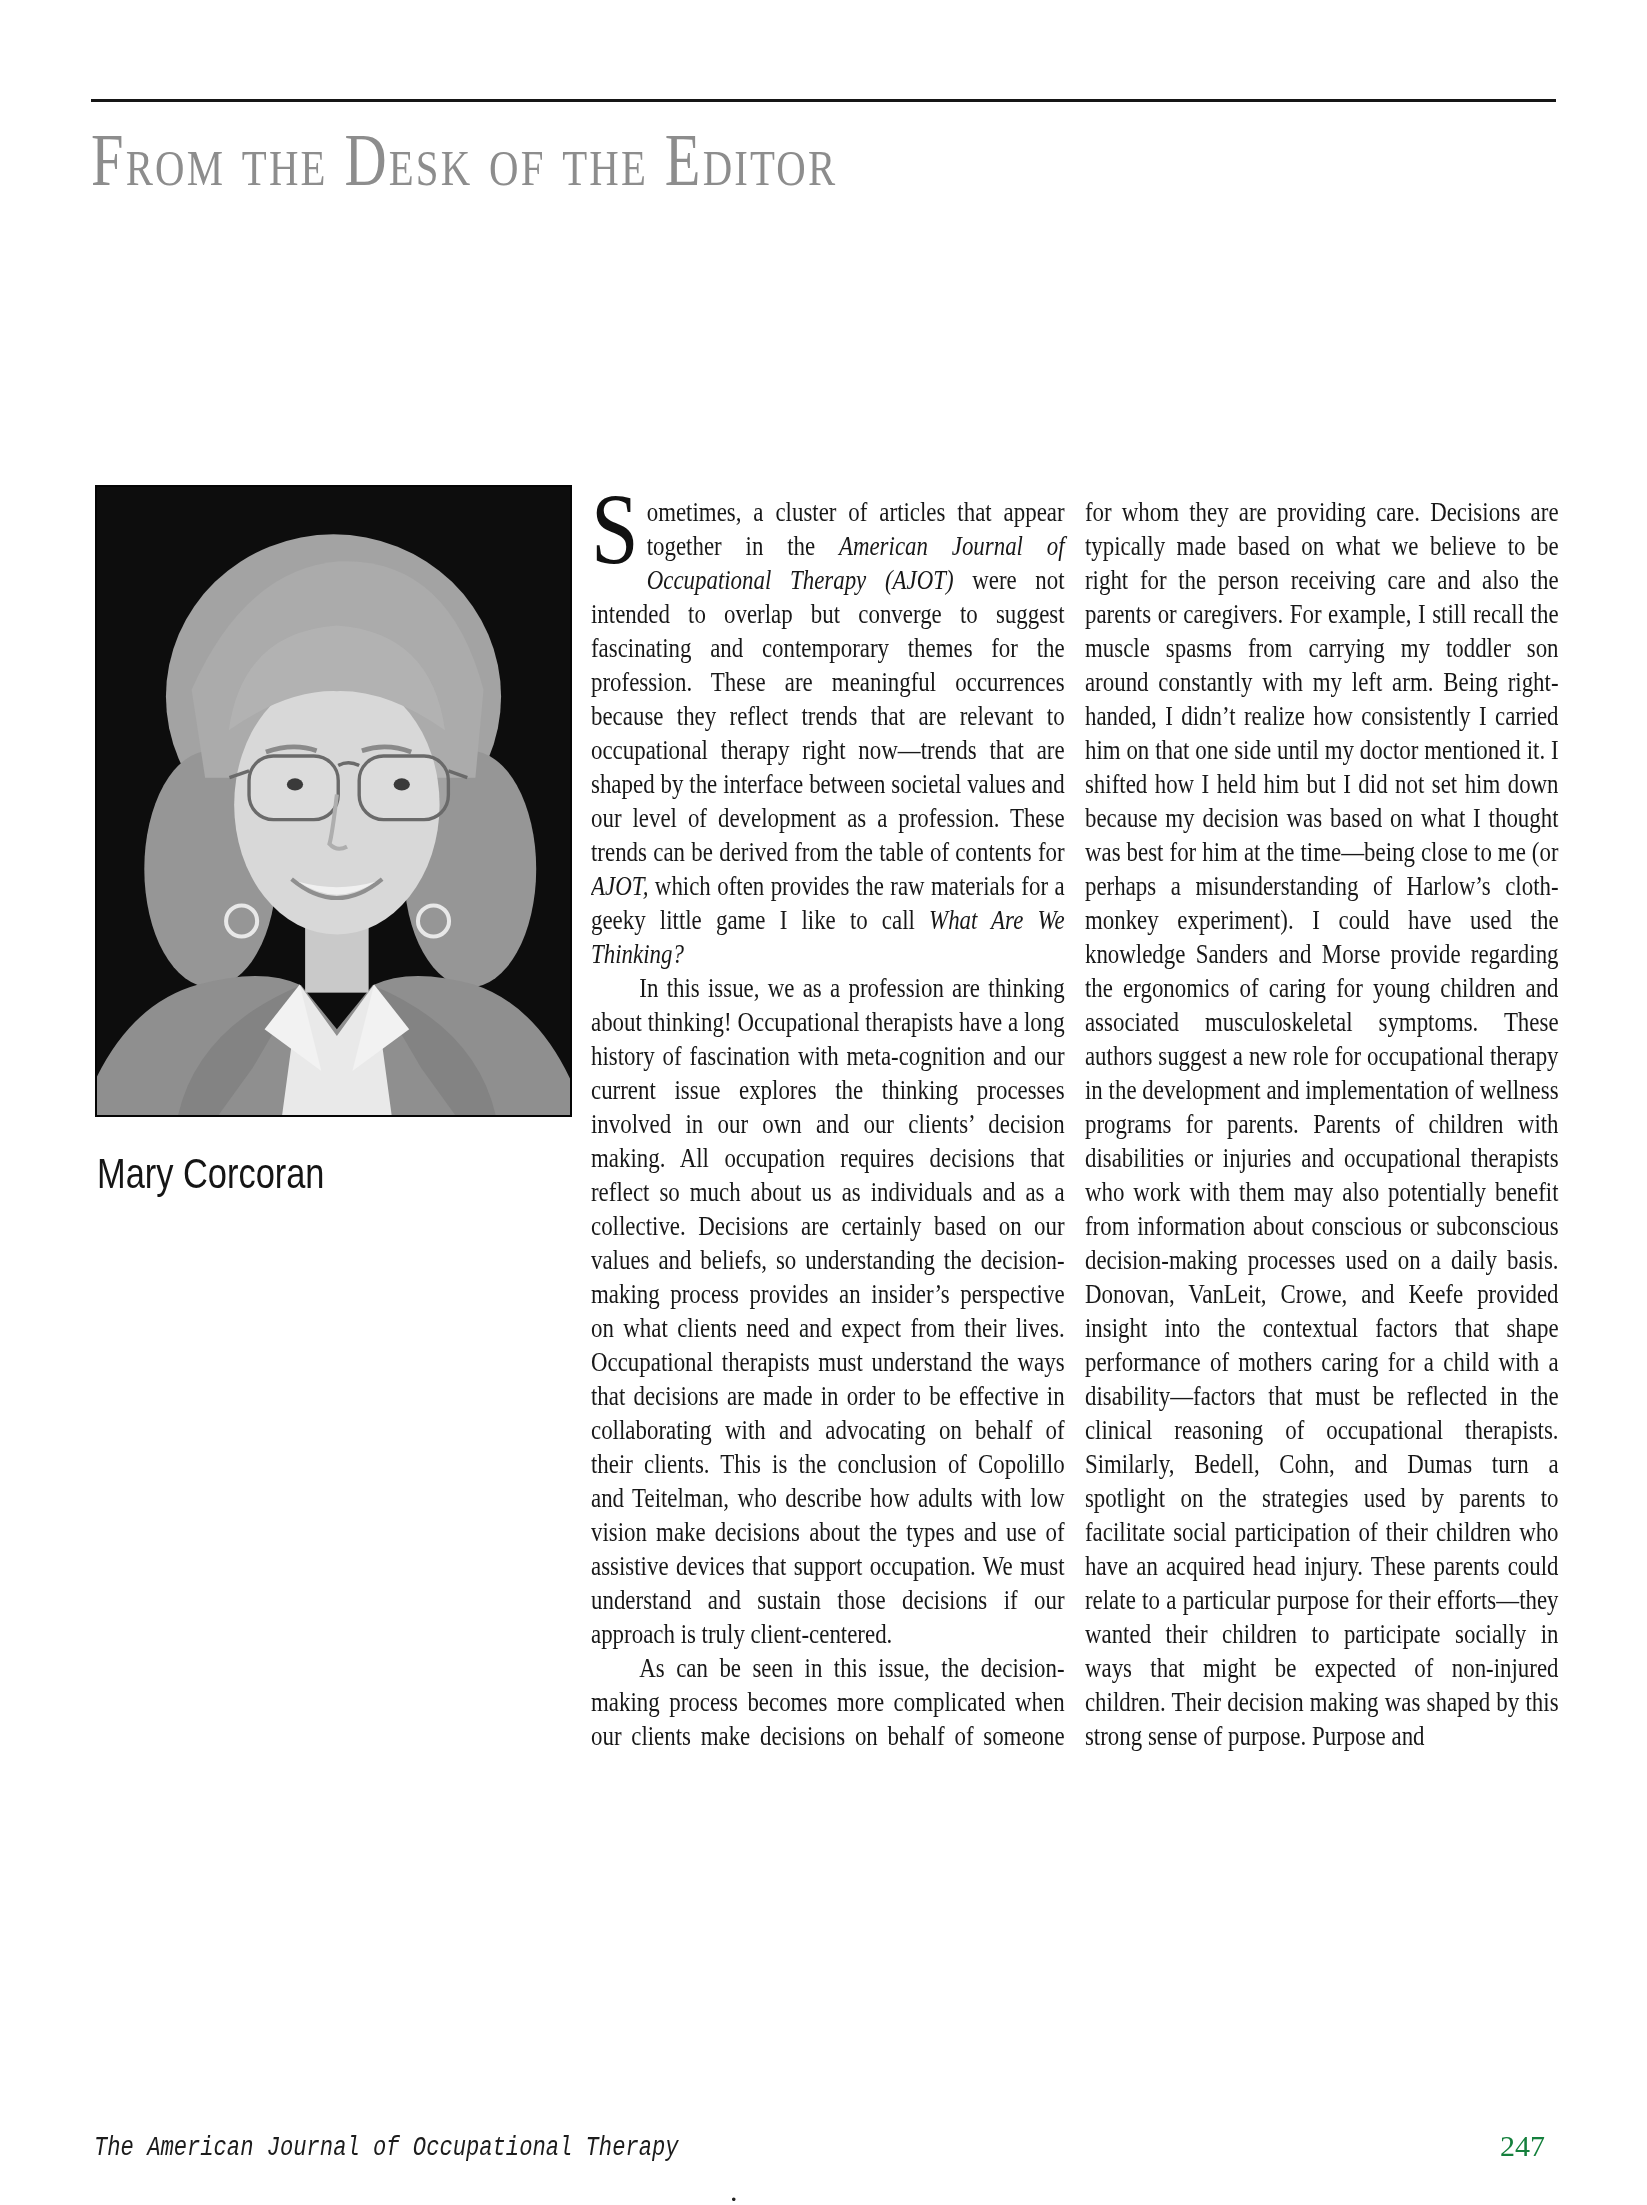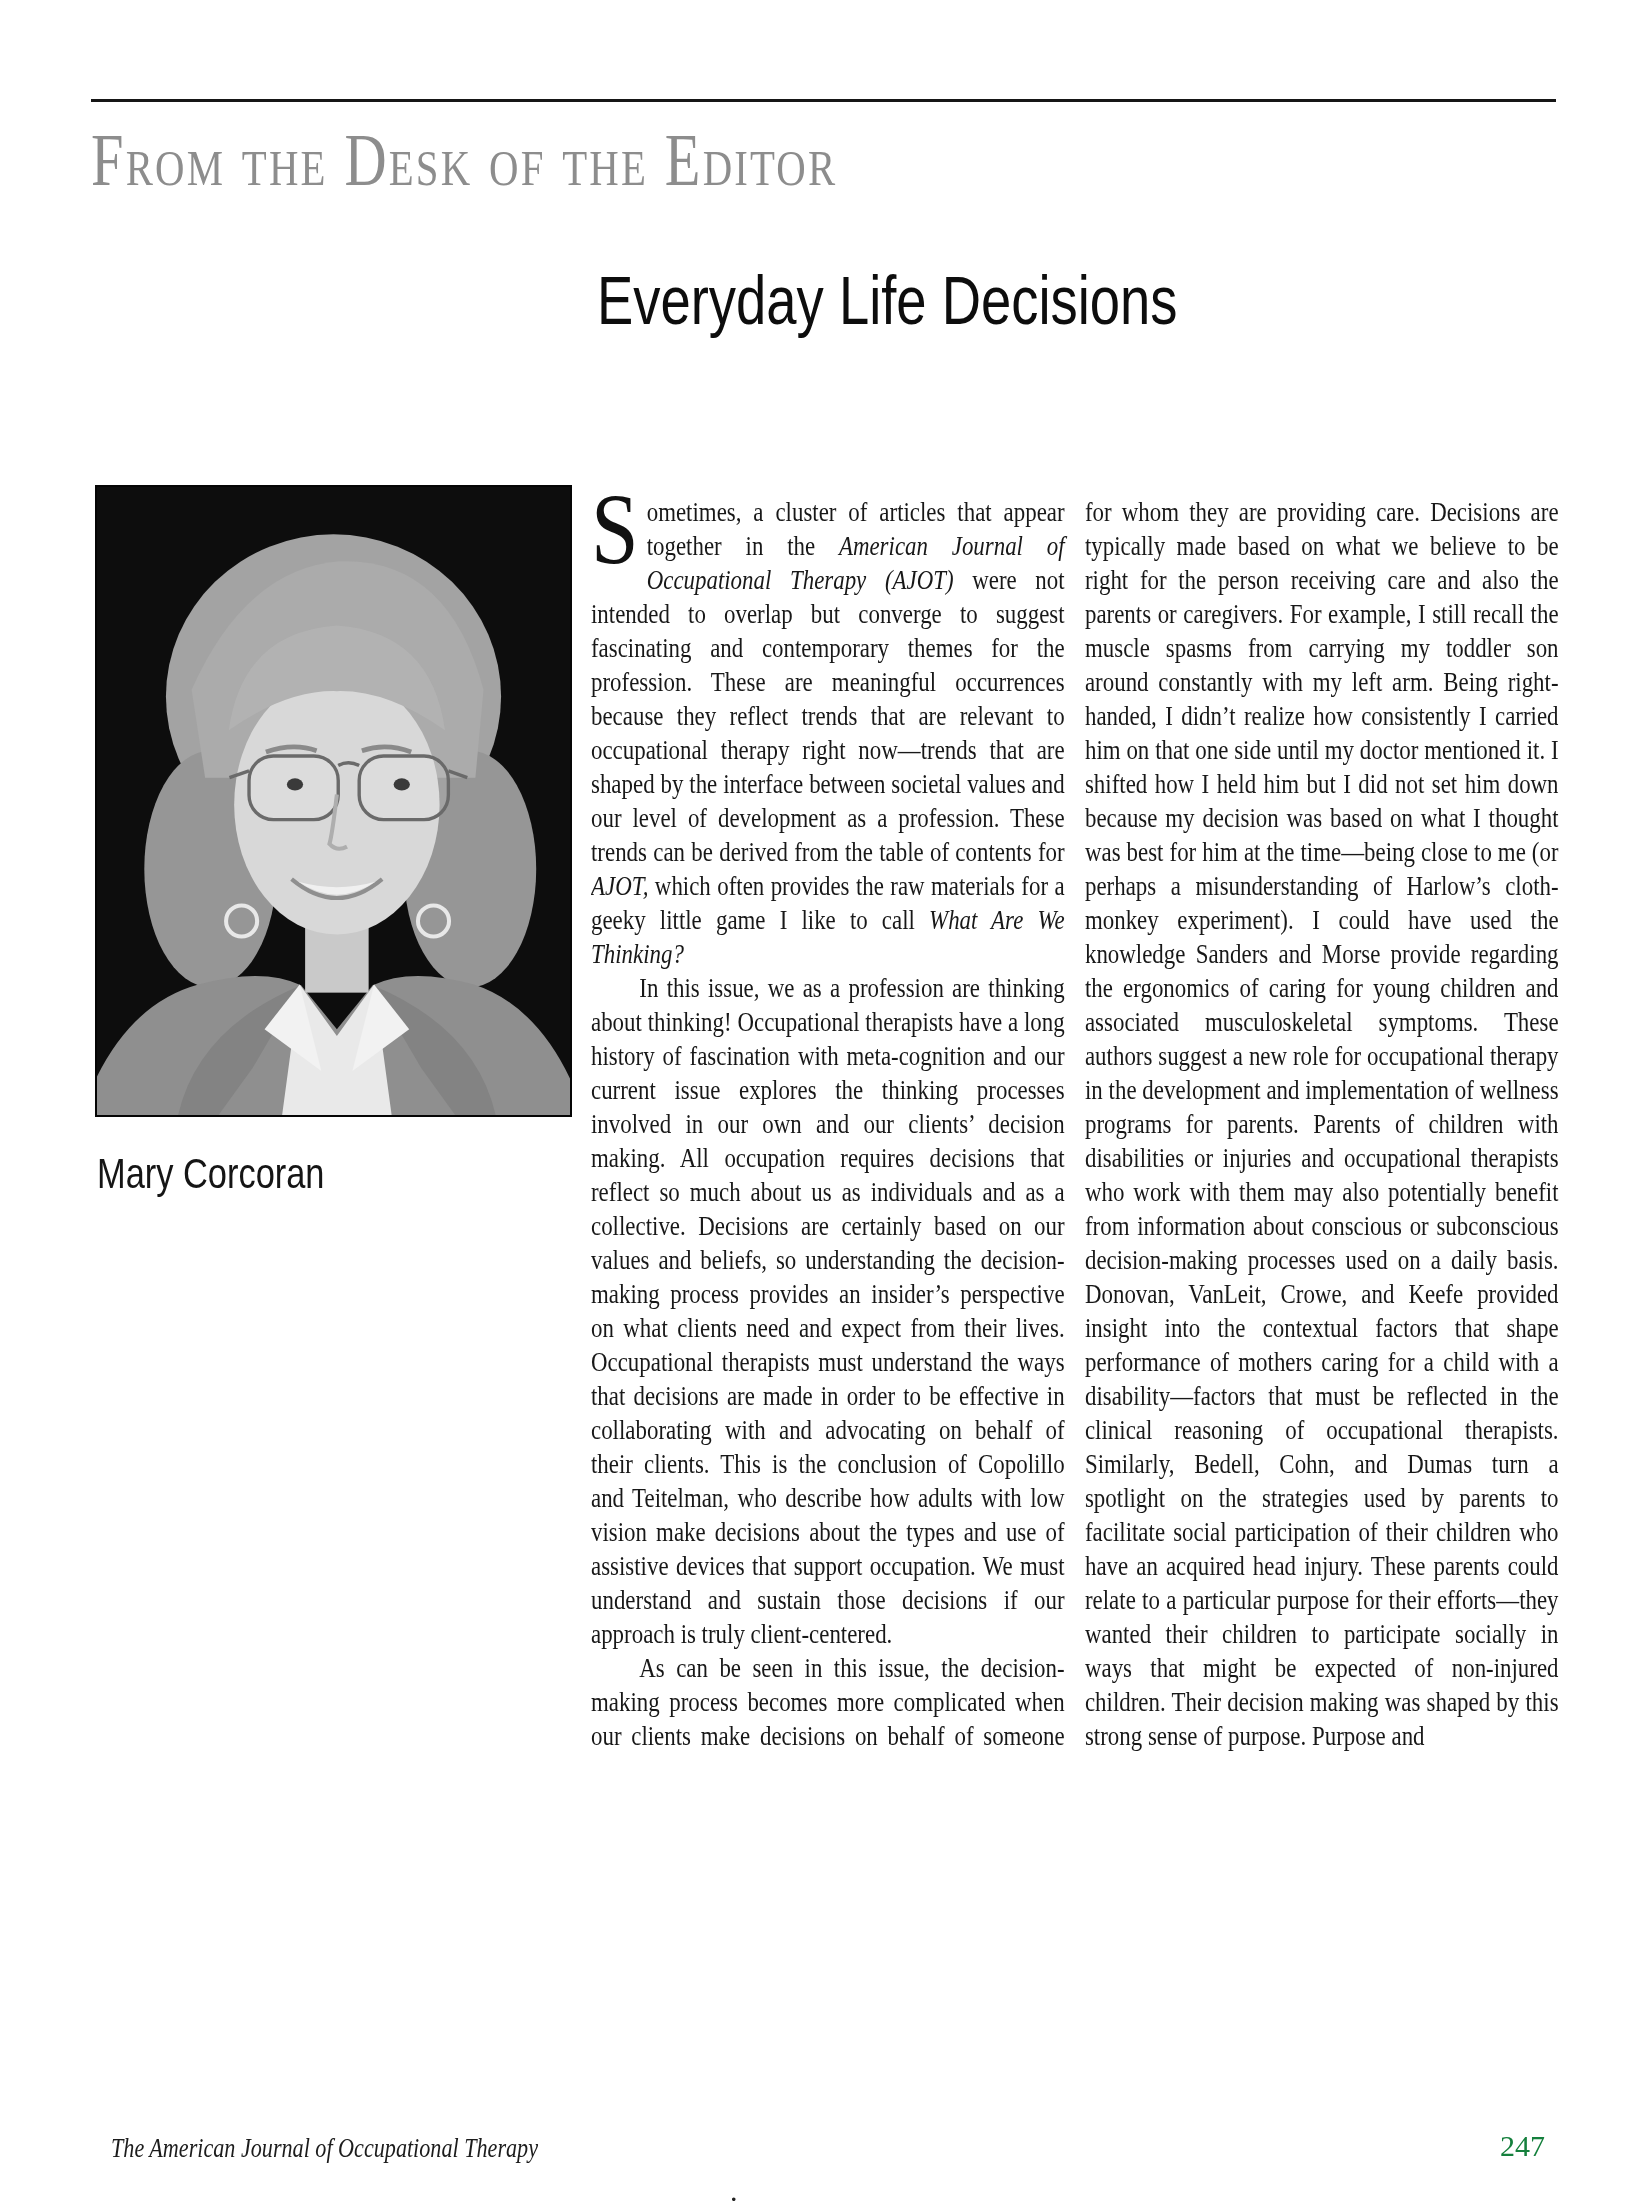--- a/index.html
+++ b/index.html
@@ -68,21 +68,21 @@
   .article-text p.indent{text-indent:57px;}
   .it{font-style:italic;}
   .dropcap{
     float:left;
     font-family:"Liberation Serif", serif;
     font-size:101px;line-height:68px;
     margin:1.4px 9.5px 0 0;
     color:#111111;
   }
 
-  .footer-journal{position:absolute;left:111px;top:2134px;}
+  .footer-journal{position:absolute;left:94px;top:2134px;font-family:Liberation Mono, monospace;}
   .footer-journal .condense{
     transform:scaleX(0.82);
     font-style:italic;
     font-size:27px;line-height:1.1;
     color:#1c1c1c;
   }
   .footer-page{
     position:absolute;right:103px;top:2129px;
     font-size:30px;line-height:1.1;color:#15803d;
   }
@@ -95,23 +95,20 @@
 <body>
 
 <div class="page">
 
   <div class="top-rule"></div>
 
   <div class="kicker">
     <span class="condense">From the Desk of the Editor</span>
   </div>
 
-  <div class="title">
-    <span class="condense">Everyday Life Decisions</span>
-  </div>
 
   <div class="photo-frame">
     <svg viewBox="0 0 700 929" preserveAspectRatio="none">
       <rect x="0" y="0" width="700" height="929" fill="#0d0d0d"></rect>
 
       <ellipse cx="350" cy="310" rx="248" ry="240" fill="#a3a3a3"></ellipse>
       <ellipse cx="168" cy="565" rx="98" ry="175" fill="#969696"></ellipse>
       <ellipse cx="552" cy="565" rx="98" ry="175" fill="#969696"></ellipse>
       <path d="M140,300 Q220,120 360,110 Q520,105 572,300 L560,430 L160,430 Z" fill="#ababab"></path>
 

